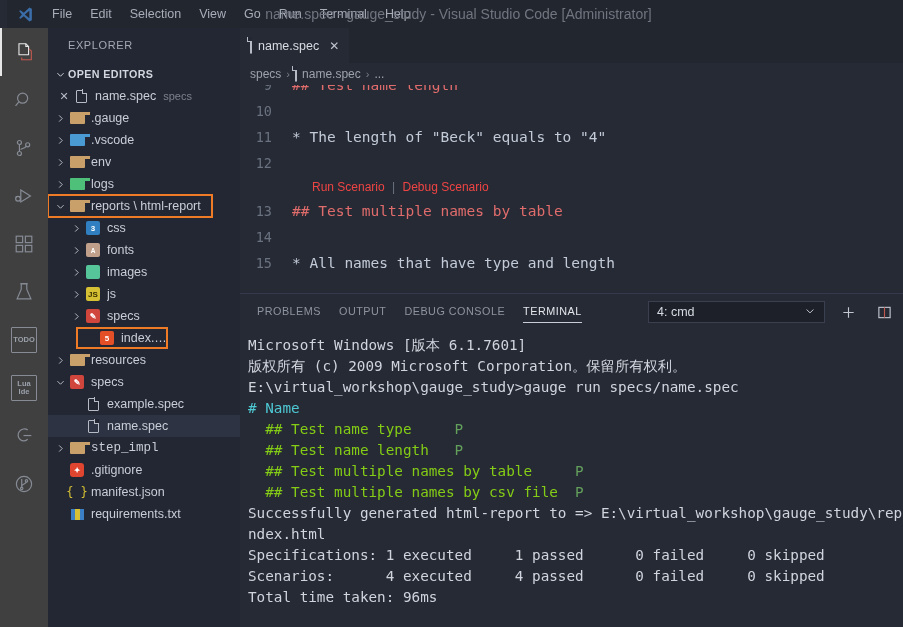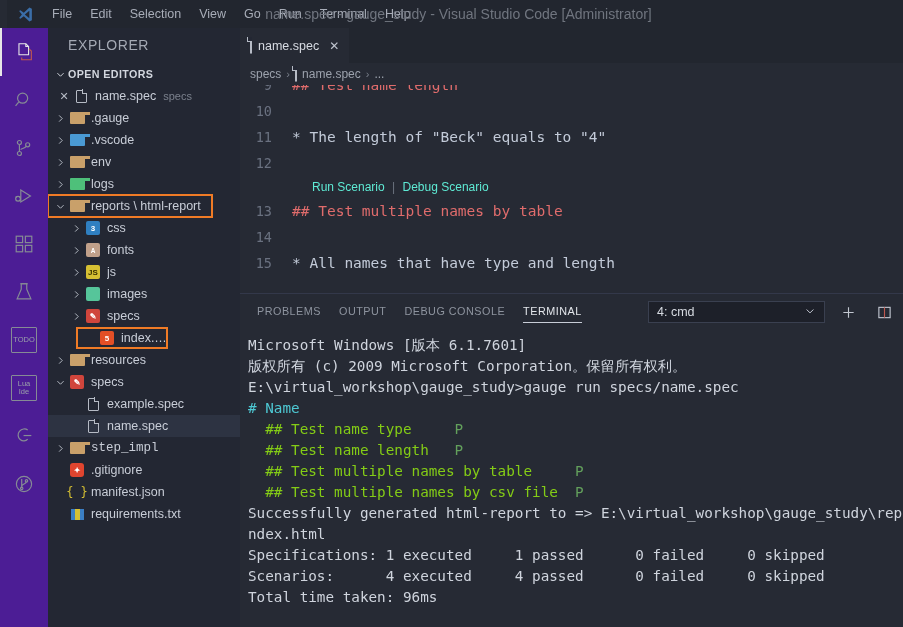--- a/index.html
+++ b/index.html
@@ -24,21 +24,22 @@
   }
   .title-text {
     position: absolute; left: 0; top: 0; width: 903px; height: 28px;
     text-align: center; line-height: 28px; font-size: 14px; color: #70757f;
     pointer-events: none;
   }
 
   
   .activitybar {
     position: absolute; left: 0; top: 28px; width: 48px; height: 599px;
-    background: #4c1d95;
+    background: #404040;
+    font-weight: bold;
   }
   .act-item {
     position: relative; width: 48px; height: 48px;
     display: flex; align-items: center; justify-content: center;
   }
   .act-item.active::before {
     content: ""; position: absolute; left: 0; top: 0; width: 2px; height: 48px; background: #e7e7e7;
   }
   .act-item svg { display: block; }
   .act-badge {
@@ -48,21 +49,21 @@
     position: relative;
   }
 
   
   .sidebar {
     position: absolute; left: 48px; top: 28px; width: 192px; height: 599px;
     background: #232733; overflow: hidden;
   }
   .sb-title {
     height: 35px; line-height: 35px; padding-left: 20px;
-    font-size: 14px; letter-spacing: .6px; color: #a4a9b4; text-transform: uppercase;
+    font-size: 11px; letter-spacing: .6px; color: #a4a9b4; text-transform: uppercase;
   }
   .section-header {
     height: 22px; display: flex; align-items: center; padding-left: 4px;
     font-size: 10.7px; font-weight: bold; letter-spacing: .4px; color: #d2d6de;
   }
   .twisty {
     width: 16px; height: 22px; display: inline-flex; align-items: center; justify-content: center;
     flex: 0 0 16px;
   }
   .twisty svg { display:block; }
@@ -112,21 +113,21 @@
     position: relative; height: 214px; overflow: hidden;
     font-family: "DejaVu Sans Mono", monospace; font-size: 14.5px;
   }
   .cline { height: 26px; display: flex; align-items: center; }
   .gutter { width: 52px; flex: 0 0 52px; text-align: right; padding-right: 20px; color: #6a7180; font-size: 13.5px; }
   .ctext { white-space: pre; }
   .c-head { color: #e06c6c; }
   .c-step { color: #c3cbd9; }
   .codelens { height: 22px; display:flex; align-items:center; }
   .codelens .cl-text { margin-left: 72px; font-family:"Liberation Sans", sans-serif; font-size: 12px; color: #8d93a0; }
-  .codelens .cl-link { color: #5eead4; }
+  .codelens .cl-link { color: #ef4444; }
   .codelens .cl-bar { color: #6d737f; margin: 0 4px; }
 
   
   .panel { position: absolute; left: 0; top: 265px; width: 663px; height: 334px; background:#262a34; border-top: 1px solid #33384a;}
   .panel-head { height: 35px; display: flex; align-items: flex-end; position: relative; }
   .ptab {
     font-size: 10.8px; letter-spacing: .5px; color: #8e949f; text-transform: uppercase;
     padding: 0 9px; height: 35px; line-height: 35px; position: relative;
   }
   .ptab:first-child { margin-left: 8px; }
@@ -388,34 +389,34 @@
           </span>
           <span class="lbl">fonts</span>
         </div>
         <div class="row" style="padding-left: 20px;">
           <span class="twisty">
             <svg width="11" height="11" viewBox="0 0 16 16" fill="none" stroke="#b6bbc5" stroke-width="1.4">
               <path d="M6 3.5L10.5 8 6 12.5"></path>
             </svg>
           </span>
           <span class="ficon">
+            <span class="badge-icon" style="background:#56c59a;"></span>
+          </span>
+          <span class="lbl">images</span>
+        </div>
+        <div class="row" style="padding-left: 20px;">
+          <span class="twisty">
+            <svg width="11" height="11" viewBox="0 0 16 16" fill="none" stroke="#b6bbc5" stroke-width="1.4">
+              <path d="M6 3.5L10.5 8 6 12.5"></path>
+            </svg>
+          </span>
+          <span class="ficon">
             <span class="badge-icon" style="background:#d6c033;color:#3a3100;">JS</span>
           </span>
           <span class="lbl">js</span>
-        </div>
-        <div class="row" style="padding-left: 20px;">
-          <span class="twisty">
-            <svg width="11" height="11" viewBox="0 0 16 16" fill="none" stroke="#b6bbc5" stroke-width="1.4">
-              <path d="M6 3.5L10.5 8 6 12.5"></path>
-            </svg>
-          </span>
-          <span class="ficon">
-            <span class="badge-icon" style="background:#56c59a;"></span>
-          </span>
-          <span class="lbl">images</span>
         </div>
         <div class="row" style="padding-left: 20px;">
           <span class="twisty">
             <svg width="11" height="11" viewBox="0 0 16 16" fill="none" stroke="#b6bbc5" stroke-width="1.4">
               <path d="M6 3.5L10.5 8 6 12.5"></path>
             </svg>
           </span>
           <span class="ficon">
             <span class="badge-icon" style="background:#d0453c;">✎</span>
           </span>

